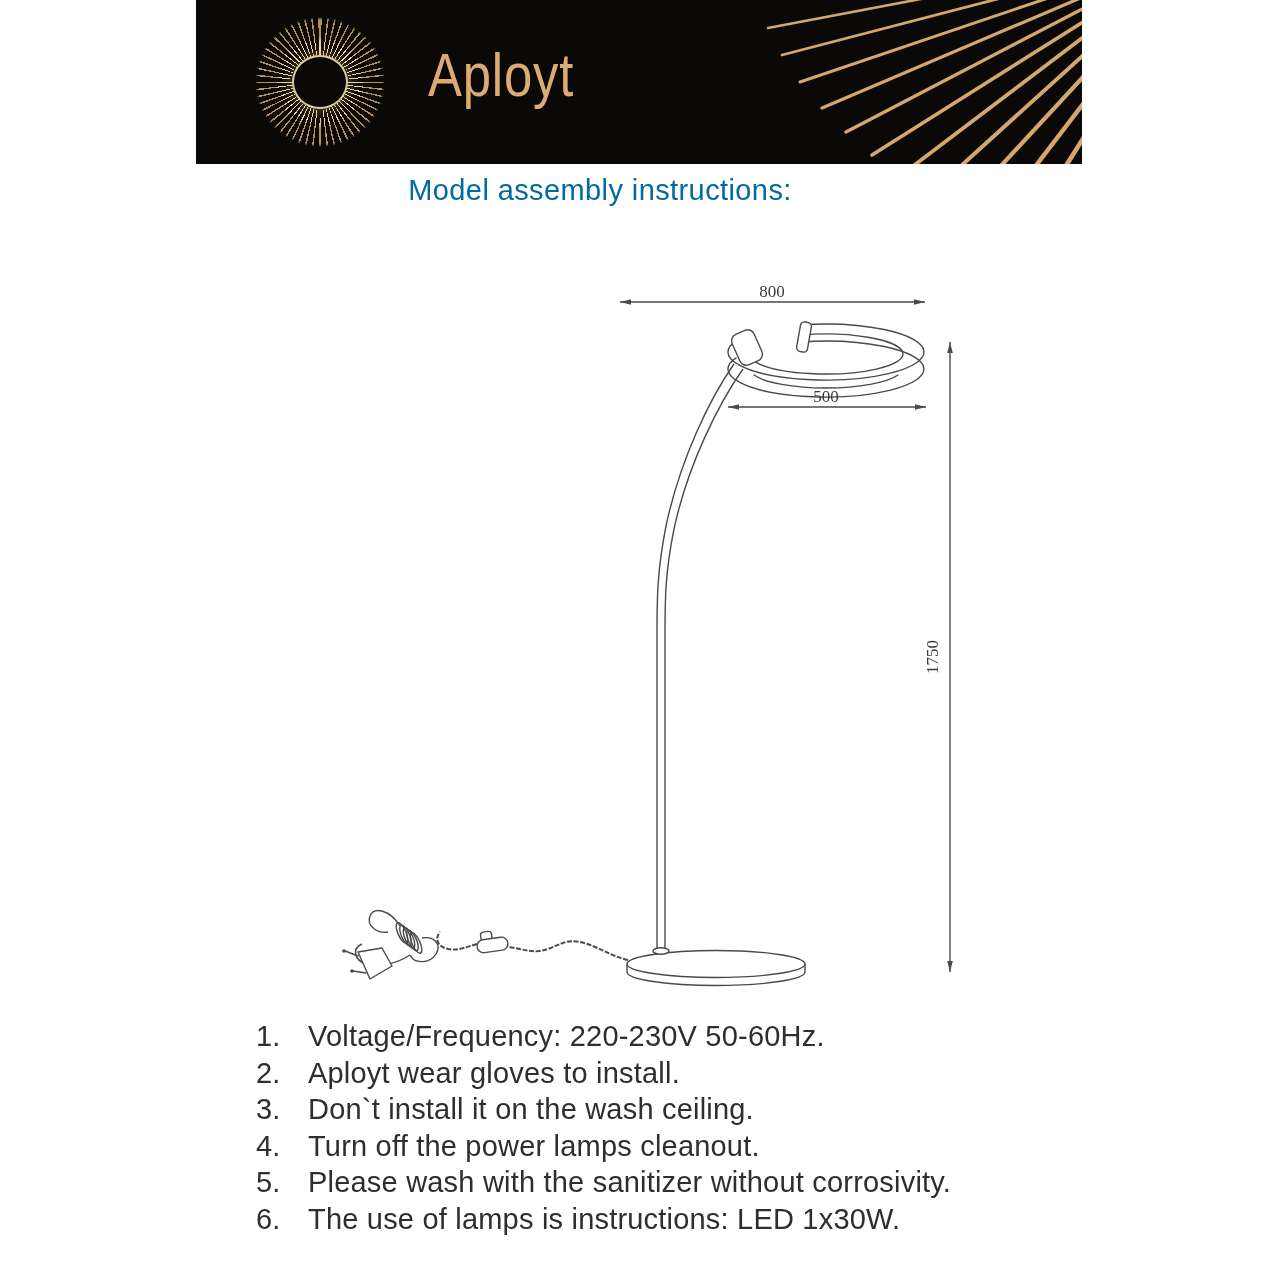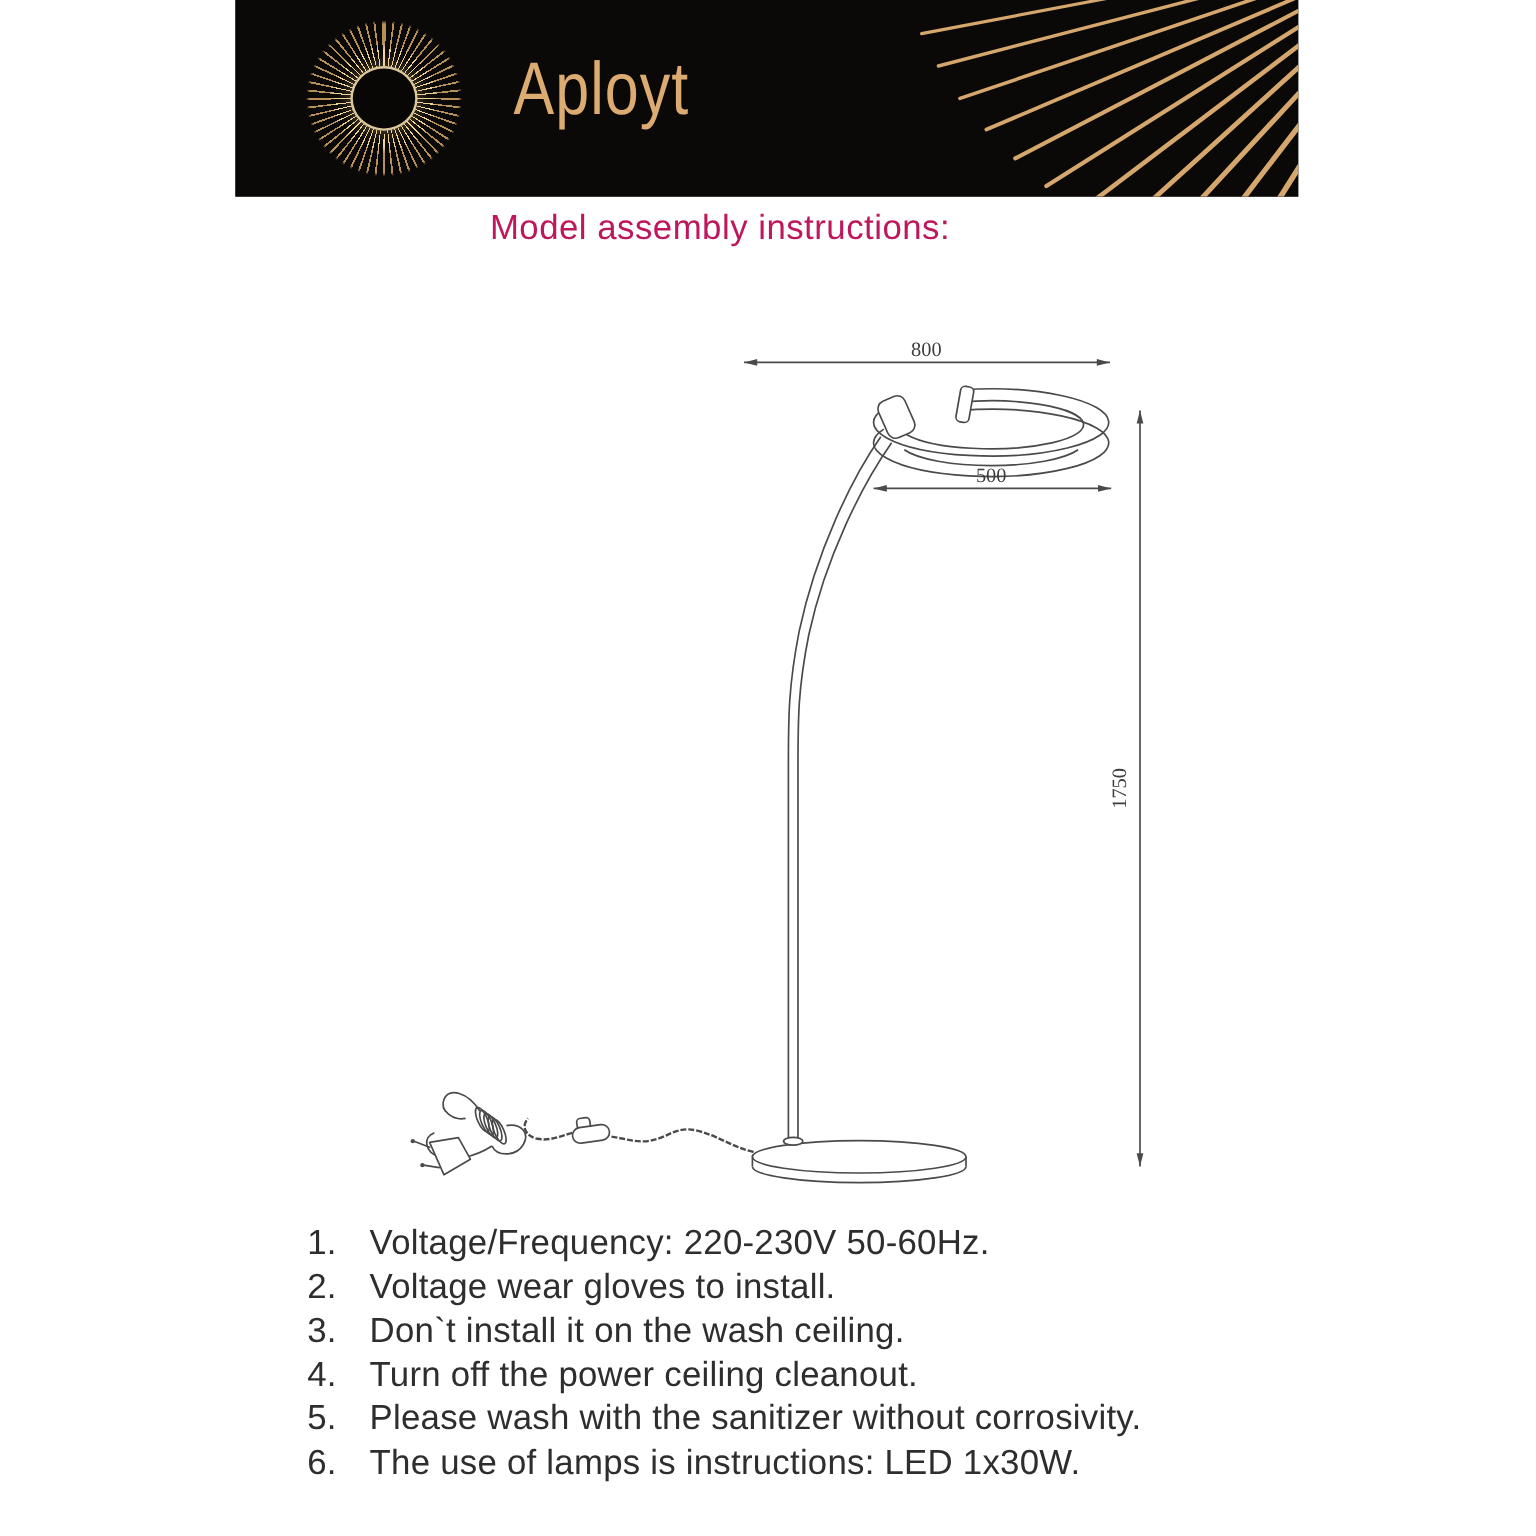--- a/index.html
+++ b/index.html
@@ -34,21 +34,21 @@
   .brand-name{
     position:absolute; left:232px; top:44px;
     font-size:62px; line-height:62px; font-weight:400;
     color:#dcab72; letter-spacing:1px;
     transform:scaleX(.82); transform-origin:left center;
   }
   
   .title-block{
     position:absolute; left:0; top:172px; width:1200px;
     text-align:center; font-size:29px; line-height:37px;
-    color:#be185d; letter-spacing:.4px;
+    color:#0369a1; letter-spacing:.4px;
   }
   
   .diagram{ position:absolute; left:330px; top:280px; }
   .diagram path, .diagram line, .diagram ellipse, .diagram rect{
     stroke:#4a4a4a; stroke-width:1.4; fill:none;
   }
   .diagram .fillw{ fill:#ffffff; }
   .diagram .arrow{ fill:#4a4a4a; stroke:none; }
   .diagram text{
     font-family:"Liberation Serif", serif; font-size:17px; fill:#3d3d3d;
@@ -172,29 +172,29 @@
     </g>
   </svg>
 
   <div class="instructions">
     <div class="instr-row">
       <span class="instr-num">1.</span>
       <span class="instr-text">Voltage/Frequency: 220-230V 50-60Hz.</span>
     </div>
     <div class="instr-row">
       <span class="instr-num">2.</span>
-      <span class="instr-text">Voltage wear gloves to install.</span>
+      <span class="instr-text">Aployt wear gloves to install.</span>
     </div>
     <div class="instr-row">
       <span class="instr-num">3.</span>
       <span class="instr-text">Don`t install it on the wash ceiling.</span>
     </div>
     <div class="instr-row">
       <span class="instr-num">4.</span>
-      <span class="instr-text">Turn off the power ceiling cleanout.</span>
+      <span class="instr-text">Turn off the power lamps cleanout.</span>
     </div>
     <div class="instr-row">
       <span class="instr-num">5.</span>
       <span class="instr-text">Please wash with the sanitizer without corrosivity.</span>
     </div>
     <div class="instr-row">
       <span class="instr-num">6.</span>
       <span class="instr-text">The use of lamps is instructions: LED 1x30W.</span>
     </div>
   </div>

